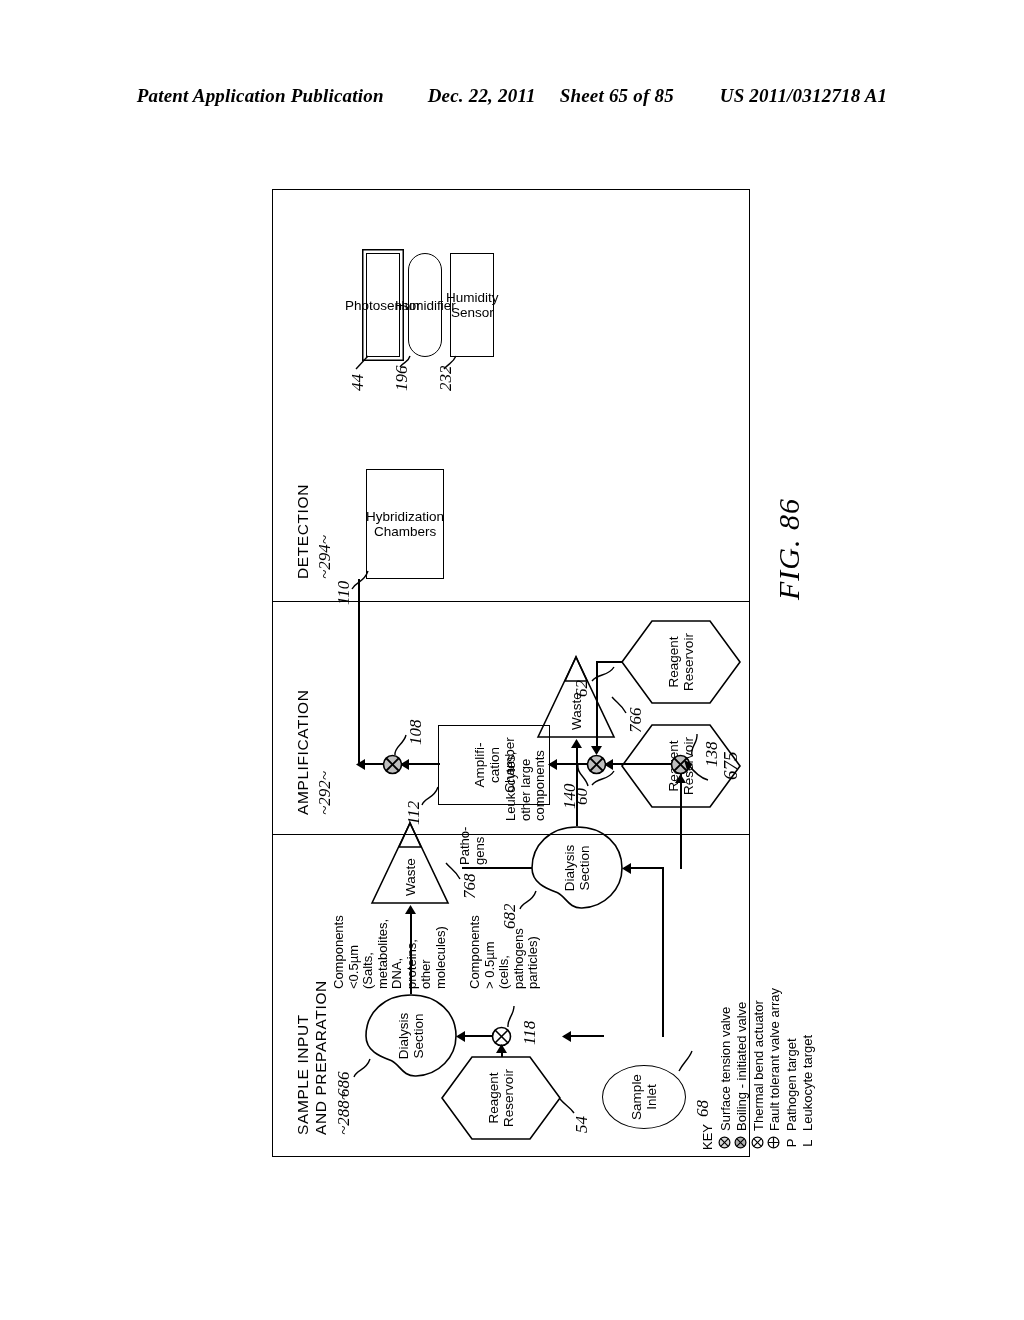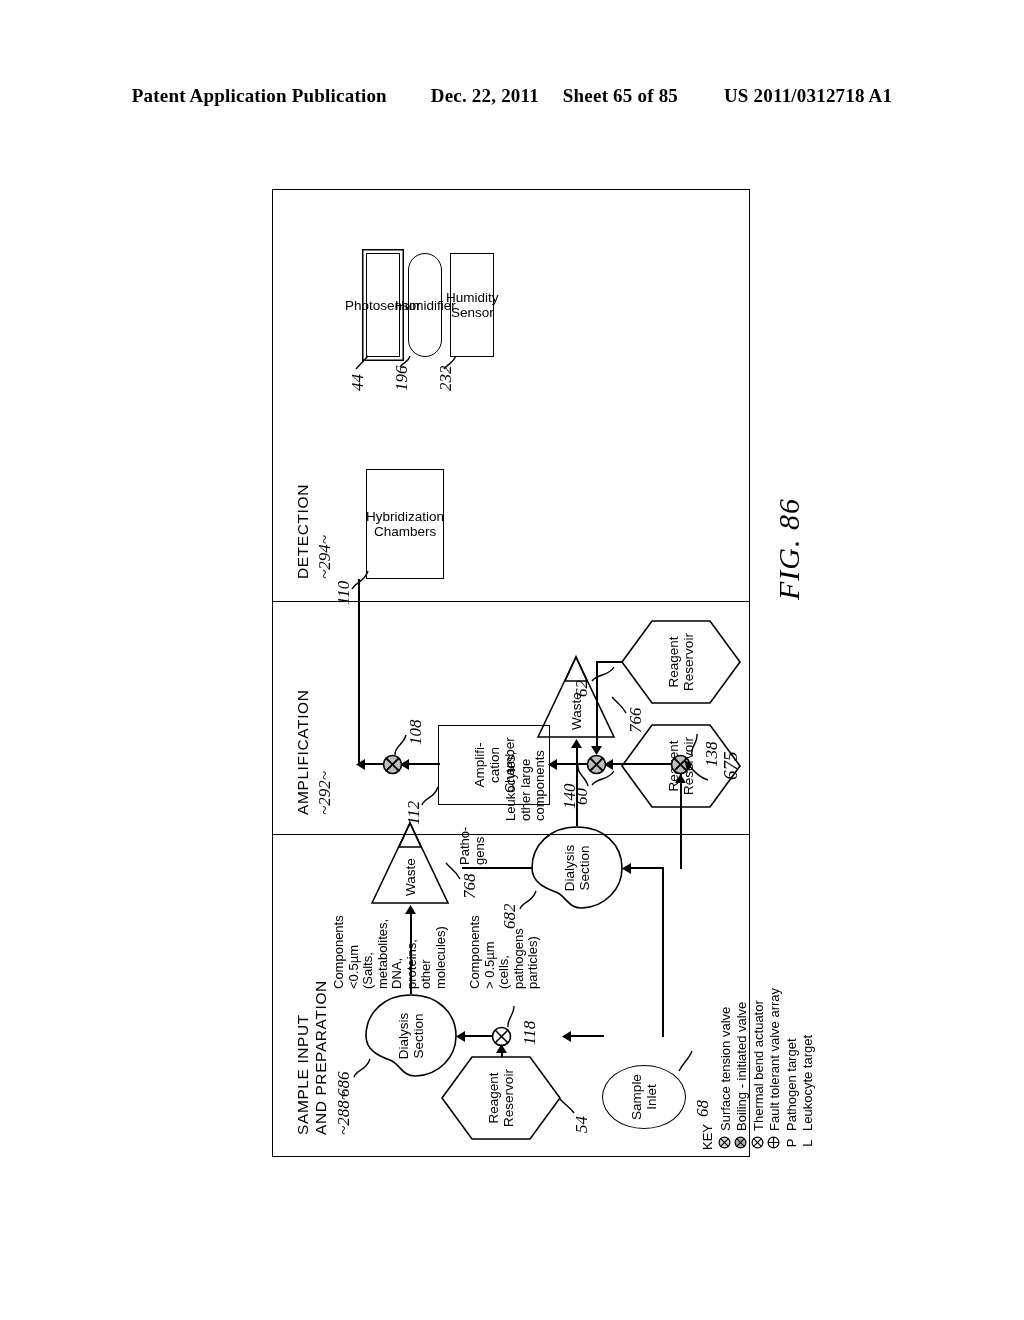--- a/index.html
+++ b/index.html
@@ -2,21 +2,21 @@
 <html><head>
 <meta charset="utf-8">
 <style>
   html,body{margin:0;padding:0;background:#fff;}
   body{width:1024px;height:1320px;position:relative;
        font-family:"Liberation Sans",sans-serif;color:#000;}
 
   
   #pub-header{position:absolute;top:85px;left:0;width:1024px;
     text-align:center;font-family:"Liberation Serif",serif;
-    font-weight:bold;font-size:19px;letter-spacing:.2px;}
+    font-weight:bold;font-size:19px;letter-spacing:.2px;font-style:italic;}
   #pub-header span{display:inline-block;}
   .h-gap1{width:34px;}
   .h-gap2{width:14px;}
   .h-gap3{width:36px;}
 
   
   #rot-wrap{position:absolute;left:512px;top:672px;
      width:0;height:0;}
   #canvas{position:absolute;left:-485px;top:-240px;
      width:970px;height:480px;

